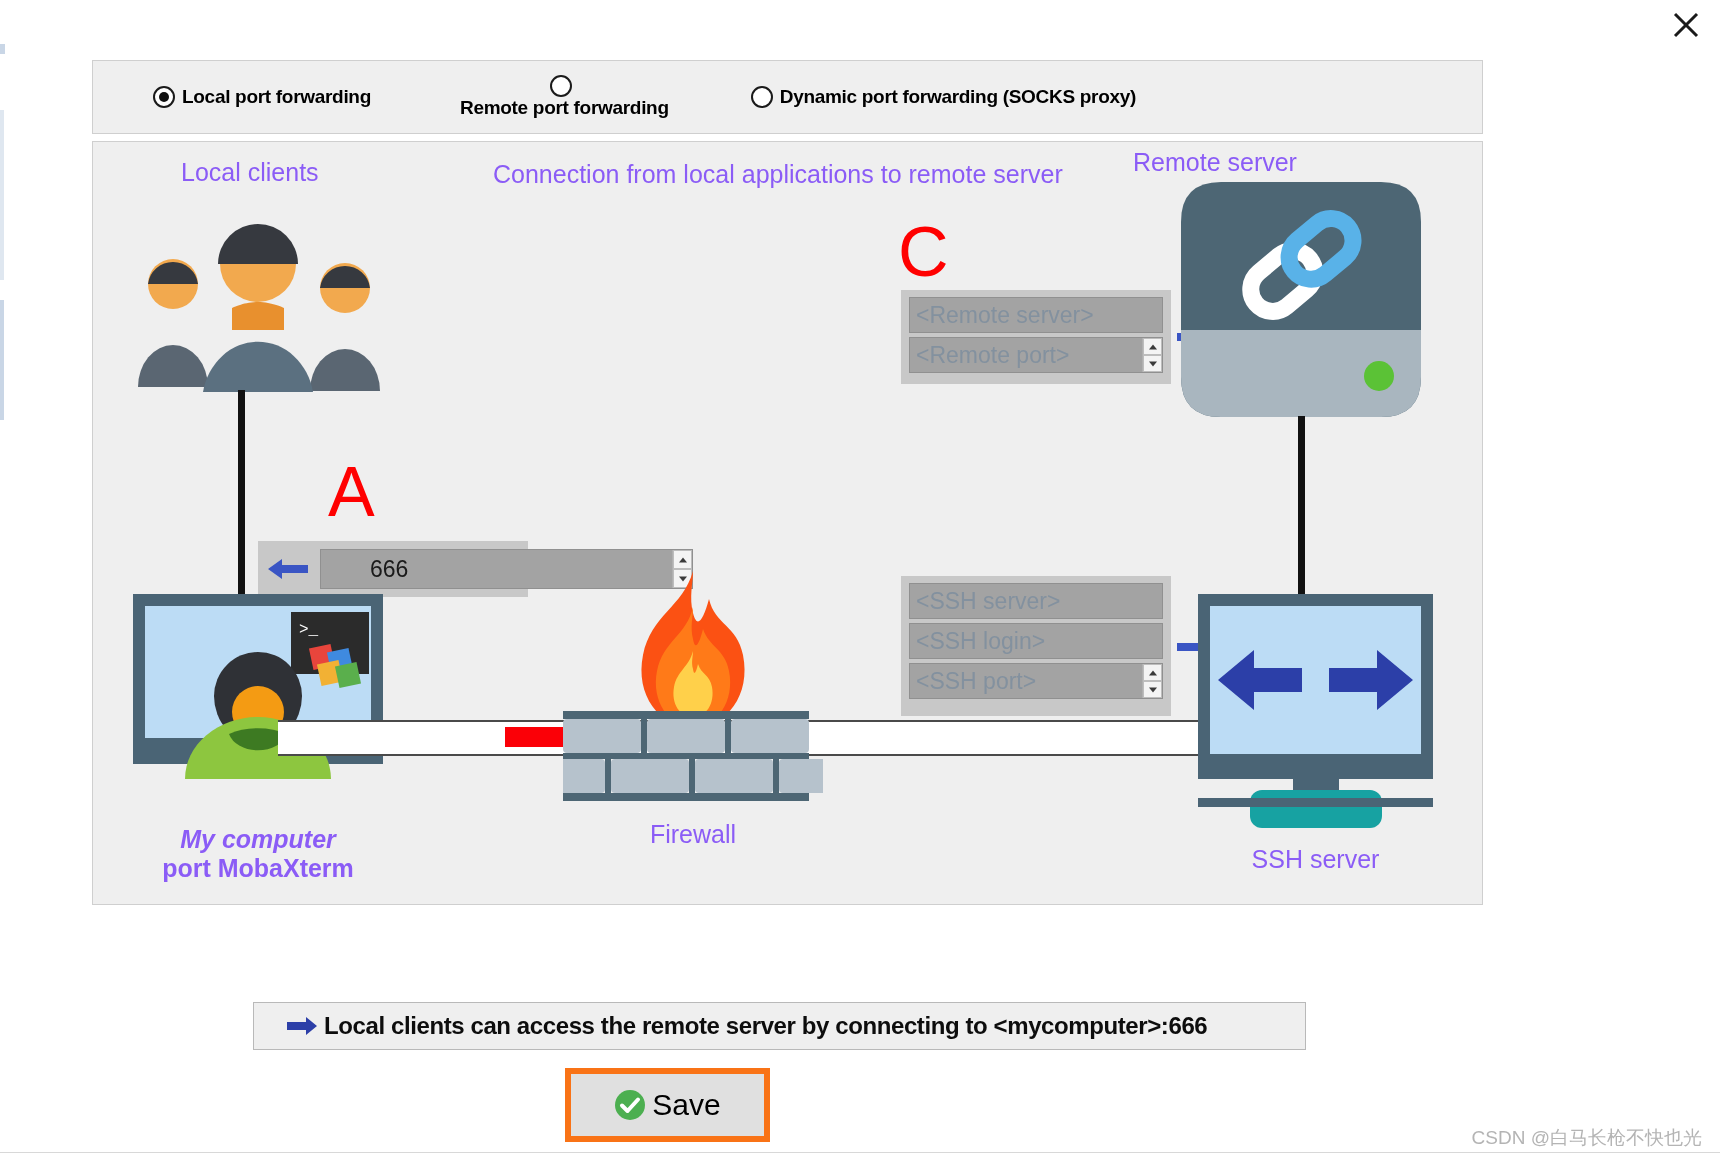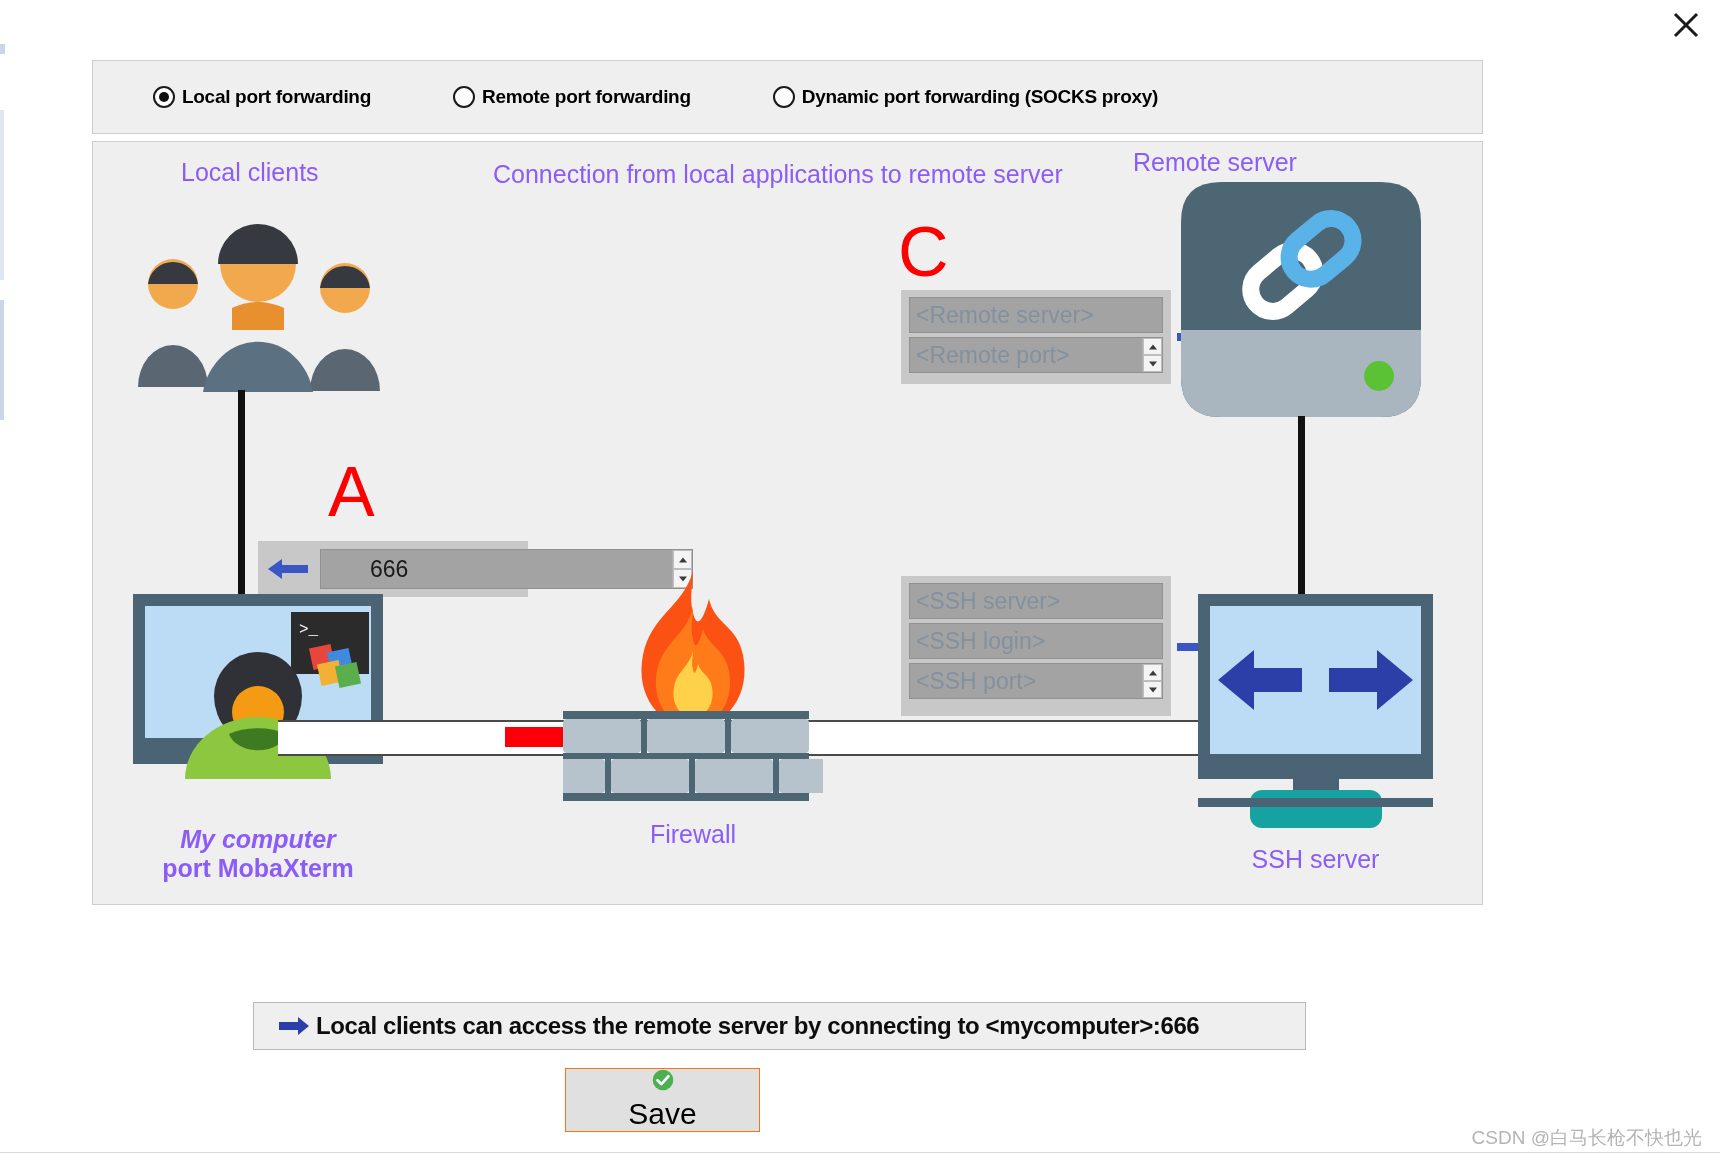--- a/index.html
+++ b/index.html
@@ -48,21 +48,21 @@
     display: flex;
     align-items: center;
   }
   .radio-item {
     display: flex;
     align-items: center;
     cursor: pointer;
     user-select: none;
   }
   .radio-item.r1 { margin-left: 60px; }
-  .radio-item.r2 { margin-left: 82px; }
+  .radio-item.r2 { margin-left: 82px; flex-direction: column; }
   .radio-item.r3 { margin-left: 82px; }
   .radio-circle {
     width: 22px;
     height: 22px;
     border: 2px solid #1a1a1a;
     border-radius: 50%;
     background: #ffffff;
     box-sizing: border-box;
     position: relative;
     flex: 0 0 auto;
@@ -209,42 +209,41 @@
   .footer-note {
     position: absolute;
     left: 253px;
     top: 1002px;
     width: 1053px;
     height: 48px;
     background: #efefef;
     border: 1px solid #b9b9b9;
     display: flex;
     align-items: center;
-    padding-left: 24px;
+    padding-left: 32px;
     box-sizing: border-box;
   }
   .footer-note .note-text {
     font-size: 24px;
     font-weight: bold;
     color: #0d0d0d;
     white-space: nowrap;
     letter-spacing: -0.4px;
   }
 
   
   .btn {
     position: absolute;
     background: #e0e0e0;
-    border: 1px solid #f97316;
+    border: 6px solid #f97316;
     display: flex;
     align-items: center;
     justify-content: center;
     cursor: pointer;
     gap: 6px;
-    flex-direction: column;
   }
   .btn .btn-label {
     font-size: 30px;
     color: #000000;
   }
   .btn-save  { left: 565px; top: 1068px; width: 193px; height: 62px; }
   .btn-cancel{ left: 932px; top: 1068px; width: 193px; height: 62px; }
 
   
   .watermark {

